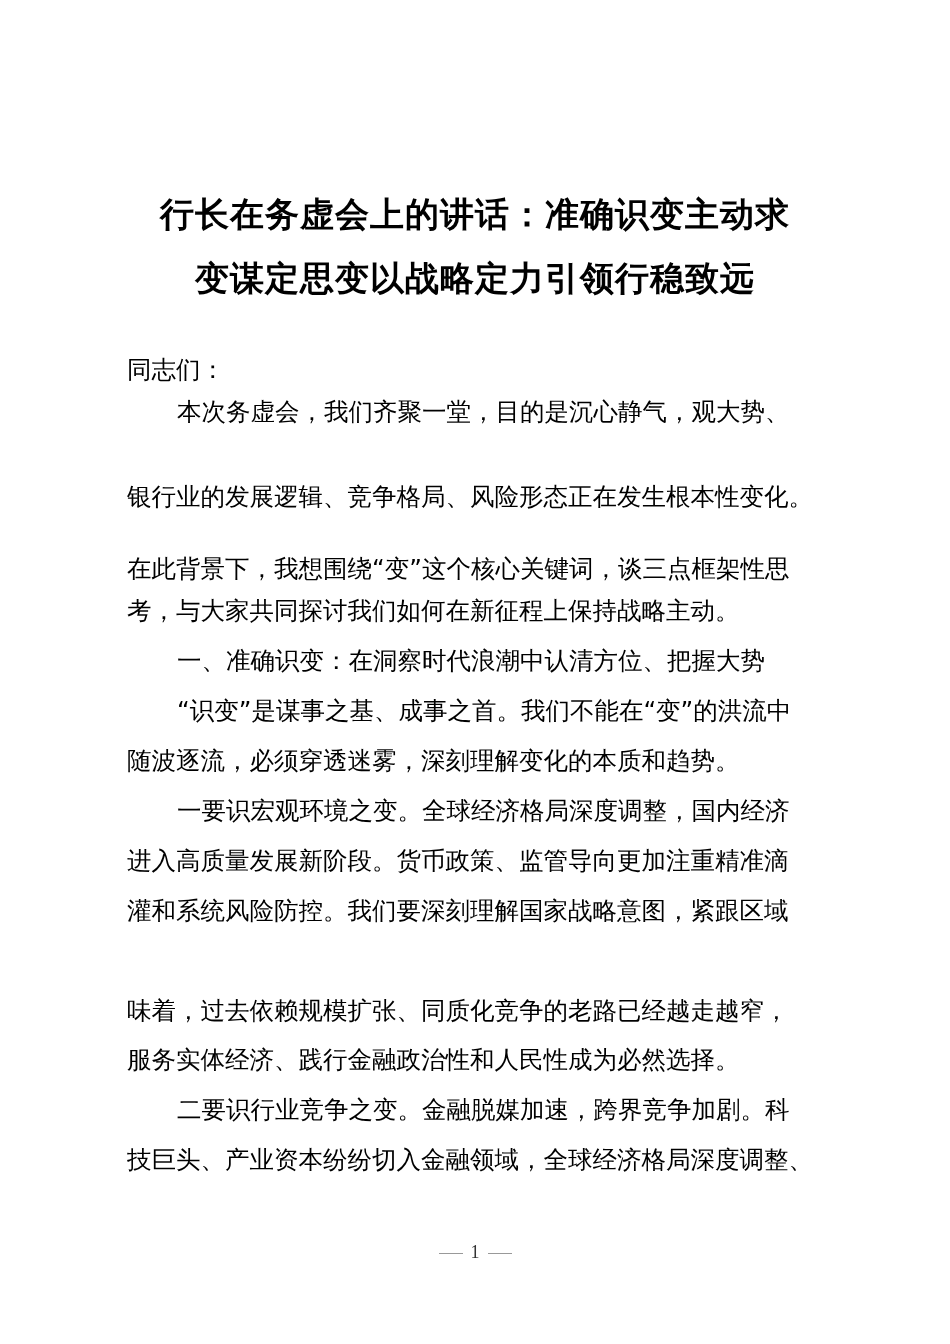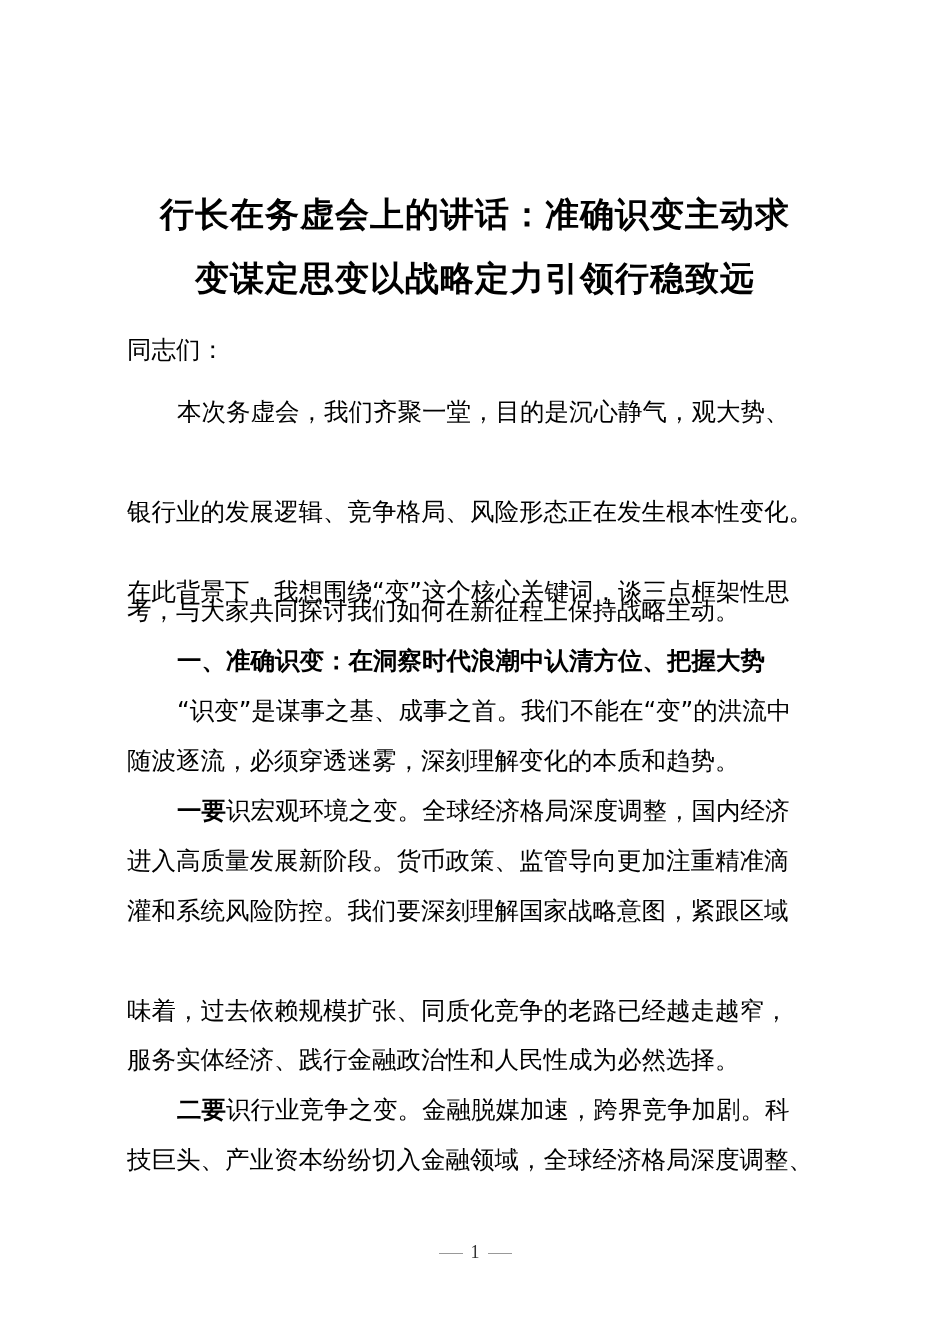--- a/index.html
+++ b/index.html
@@ -5,37 +5,37 @@
     html, body { margin: 0; padding: 0; background: #ffffff; }
     body { width: 950px; height: 1344px; position: relative; overflow: hidden; color: #000; }
     .page { position: absolute; left: 0; top: 0; width: 950px; height: 1344px; background: #fff; }
     .title { position: absolute; left: 0; width: 950px; text-align: center;
       font-family: "DejaVu Sans", sans-serif; font-weight: bold; font-size: 34px; line-height: 52px; letter-spacing: 1px; }
     .title.l1 { top: 188px; }
     .title.l2 { top: 252px; }
     .line { position: absolute; left: 127px; width: 700px; white-space: nowrap;
       font-family: "DejaVu Sans", sans-serif; font-size: 24.5px; line-height: 36px; }
     .indent { padding-left: 50px; }
-    .bold { font-weight: bold; }
+    .bold { font-weight: normal; }
     .footer { position: absolute; top: 1242px; left: 0; width: 950px; text-align: center;
       font-family: "Liberation Serif", serif; font-size: 18px; color: #333; }
     .dash { display: inline-block; width: 24px; height: 1px; background: #999; vertical-align: middle; margin: 0 8px; }
   </style>
 </head>
 <body>
 
 <div class="page">
   <div class="title l1">行长在务虚会上的讲话：准确识变主动求</div>
   <div class="title l2">变谋定思变以战略定力引领行稳致远</div>
 
-  <div class="line" style="top:332px">同志们：</div>
+  <div class="line" style="top:352px">同志们：</div>
 
   <div class="line indent" style="top:394px">本次务虚会，我们齐聚一堂，目的是沉心静气，观大势、</div>
-  <div class="line" style="top:494px">银行业的发展逻辑、竞争格局、风险形态正在发生根本性变化。</div>
-  <div class="line" style="top:574px">在此背景下，我想围绕“变”这个核心关键词，谈三点框架性思</div>
+  <div class="line" style="top:479px">银行业的发展逻辑、竞争格局、风险形态正在发生根本性变化。</div>
+  <div class="line" style="top:551px">在此背景下，我想围绕“变”这个核心关键词，谈三点框架性思</div>
   <div class="line" style="top:593px">考，与大家共同探讨我们如何在新征程上保持战略主动。</div>
 
   <div class="line indent bold" style="top:643px">一、准确识变：在洞察时代浪潮中认清方位、把握大势</div>
 
   <div class="line indent" style="top:693px">“识变”是谋事之基、成事之首。我们不能在“变”的洪流中</div>
   <div class="line" style="top:743px">随波逐流，必须穿透迷雾，深刻理解变化的本质和趋势。</div>
 
   <div class="line indent" style="top:793px">
     <span class="bold">一要</span><span>识宏观环境之变。全球经济格局深度调整，国内经济</span>
   </div>

